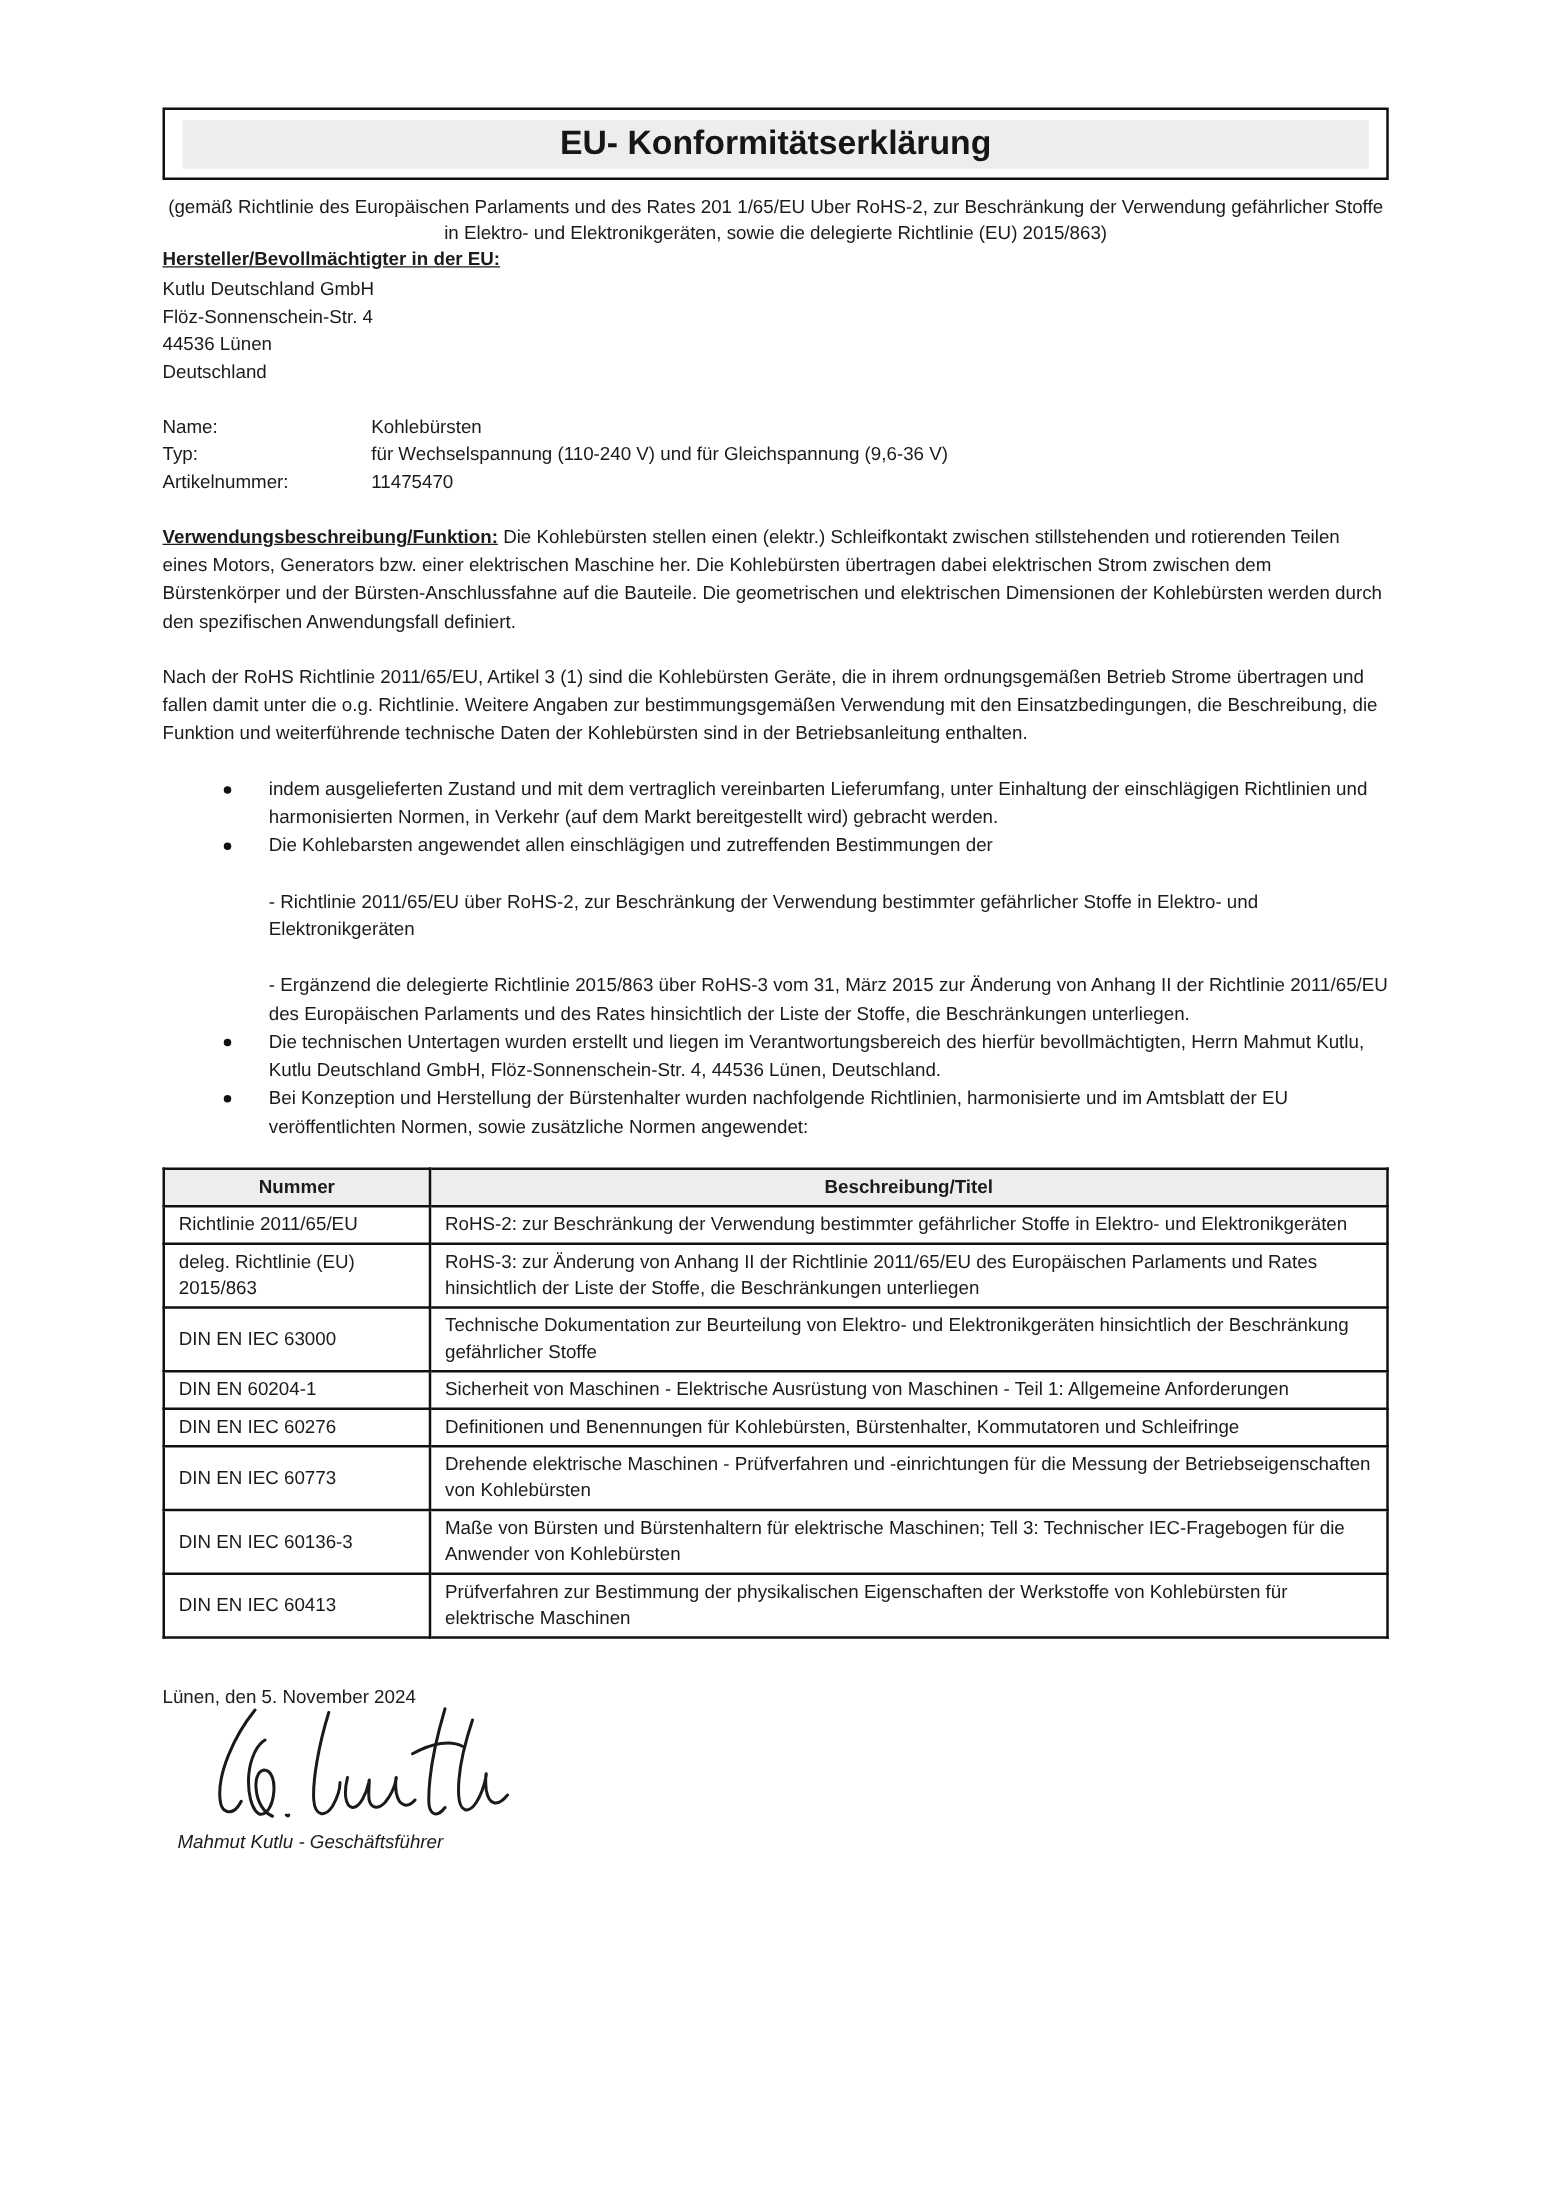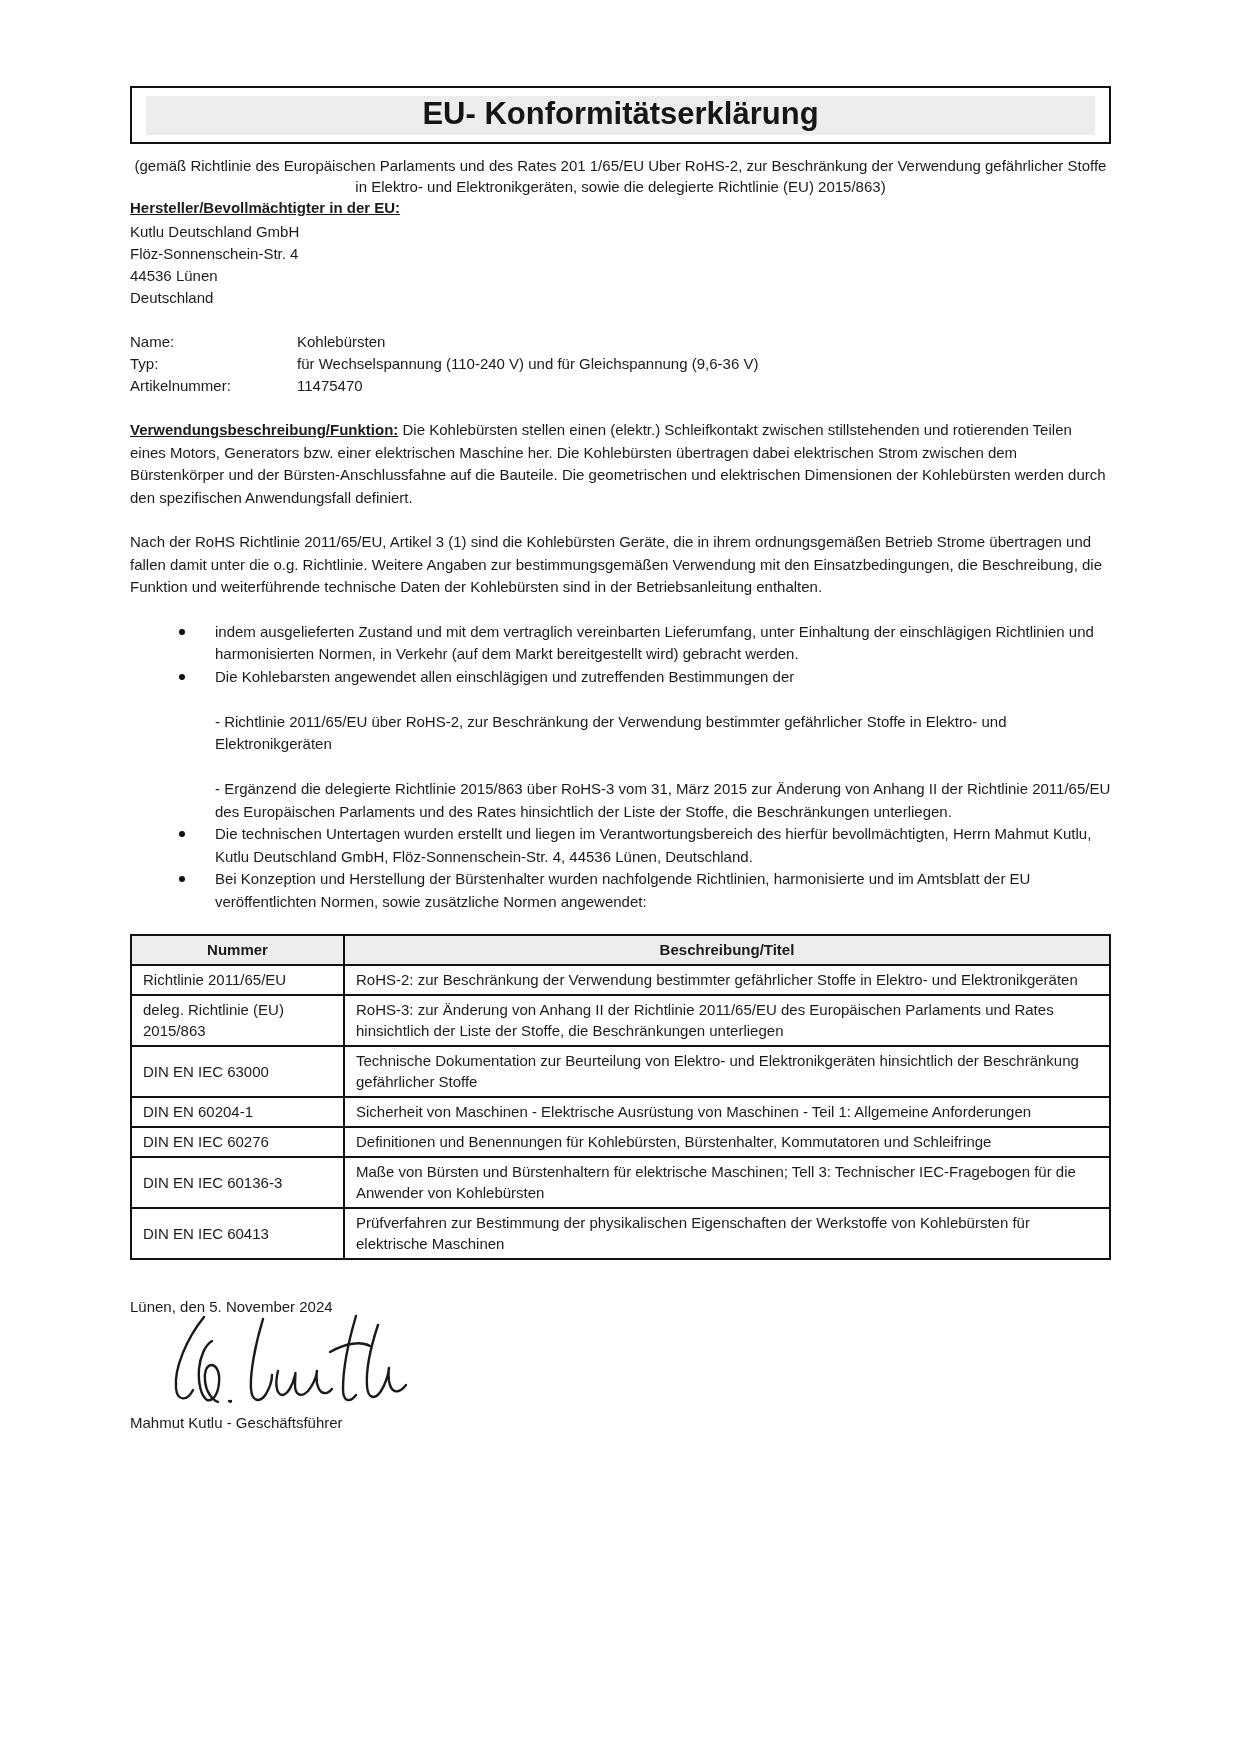--- a/index.html
+++ b/index.html
@@ -25,21 +25,21 @@
     border: 2px solid #111;
     padding: 8px 14px 7px 14px;
   }
   .title-strip {
     background: #ededed;
     text-align: center;
     padding: 1px 0 4px 0;
   }
   .doc-title {
     margin: 0;
-    font-size: 31px;
+    font-size: 27px;
     font-weight: bold;
     line-height: 34px;
     color: #161616;
   }
   .subtitle {
     margin: 11px 0 0 0;
     text-align: center;
     line-height: 21px;
   }
   
@@ -86,21 +86,21 @@
     line-height: 21px;
     font-size: 15px;
     vertical-align: middle;
     overflow-wrap: break-word;
   }
   .norm-table th { background: #ededed; text-align: center; font-weight: bold; margin-left: 20px; }
   .col-nummer { width: 213px; }
   
   .date-line { margin: 36px 0 0 0; line-height: 22px; }
   .signature-svg { display: block; margin: -6px 0 0 30px; }
-  .signatory { margin: 2px 0 0 0; line-height: 22px; }
+  .signatory { margin: 2px 0 0 12px; line-height: 22px; font-style: italic; }
 </style>
 </head>
 <body>
 
 <div class="page">
   <div class="content">
 
     <div class="title-box">
       <div class="title-strip">
         <h1 class="doc-title">EU- Konformitätserklärung</h1>
@@ -171,20 +171,24 @@
           <td>DIN EN IEC 63000</td>
           <td>Technische Dokumentation zur Beurteilung von Elektro- und Elektronikgeräten hinsichtlich der Beschränkung gefährlicher Stoffe</td>
         </tr>
         <tr>
           <td>DIN EN 60204-1</td>
           <td>Sicherheit von Maschinen - Elektrische Ausrüstung von Maschinen - Teil 1: Allgemeine Anforderungen</td>
         </tr>
         <tr>
           <td>DIN EN IEC 60276</td>
           <td>Definitionen und Benennungen für Kohlebürsten, Bürstenhalter, Kommutatoren und Schleifringe</td>
+        </tr>
+        <tr>
+          <td>DIN EN IEC 60773</td>
+          <td>Drehende elektrische Maschinen - Prüfverfahren und -einrichtungen für die Messung der Betriebseigenschaften von Kohlebürsten</td>
         </tr>
         <tr>
           <td>DIN EN IEC 60136-3</td>
           <td>Maße von Bürsten und Bürstenhaltern für elektrische Maschinen; Tell 3: Technischer IEC-Fragebogen für die Anwender von Kohlebürsten</td>
         </tr>
         <tr>
           <td>DIN EN IEC 60413</td>
           <td>Prüfverfahren zur Bestimmung der physikalischen Eigenschaften der Werkstoffe von Kohlebürsten für elektrische Maschinen</td>
         </tr>
       </tbody>

